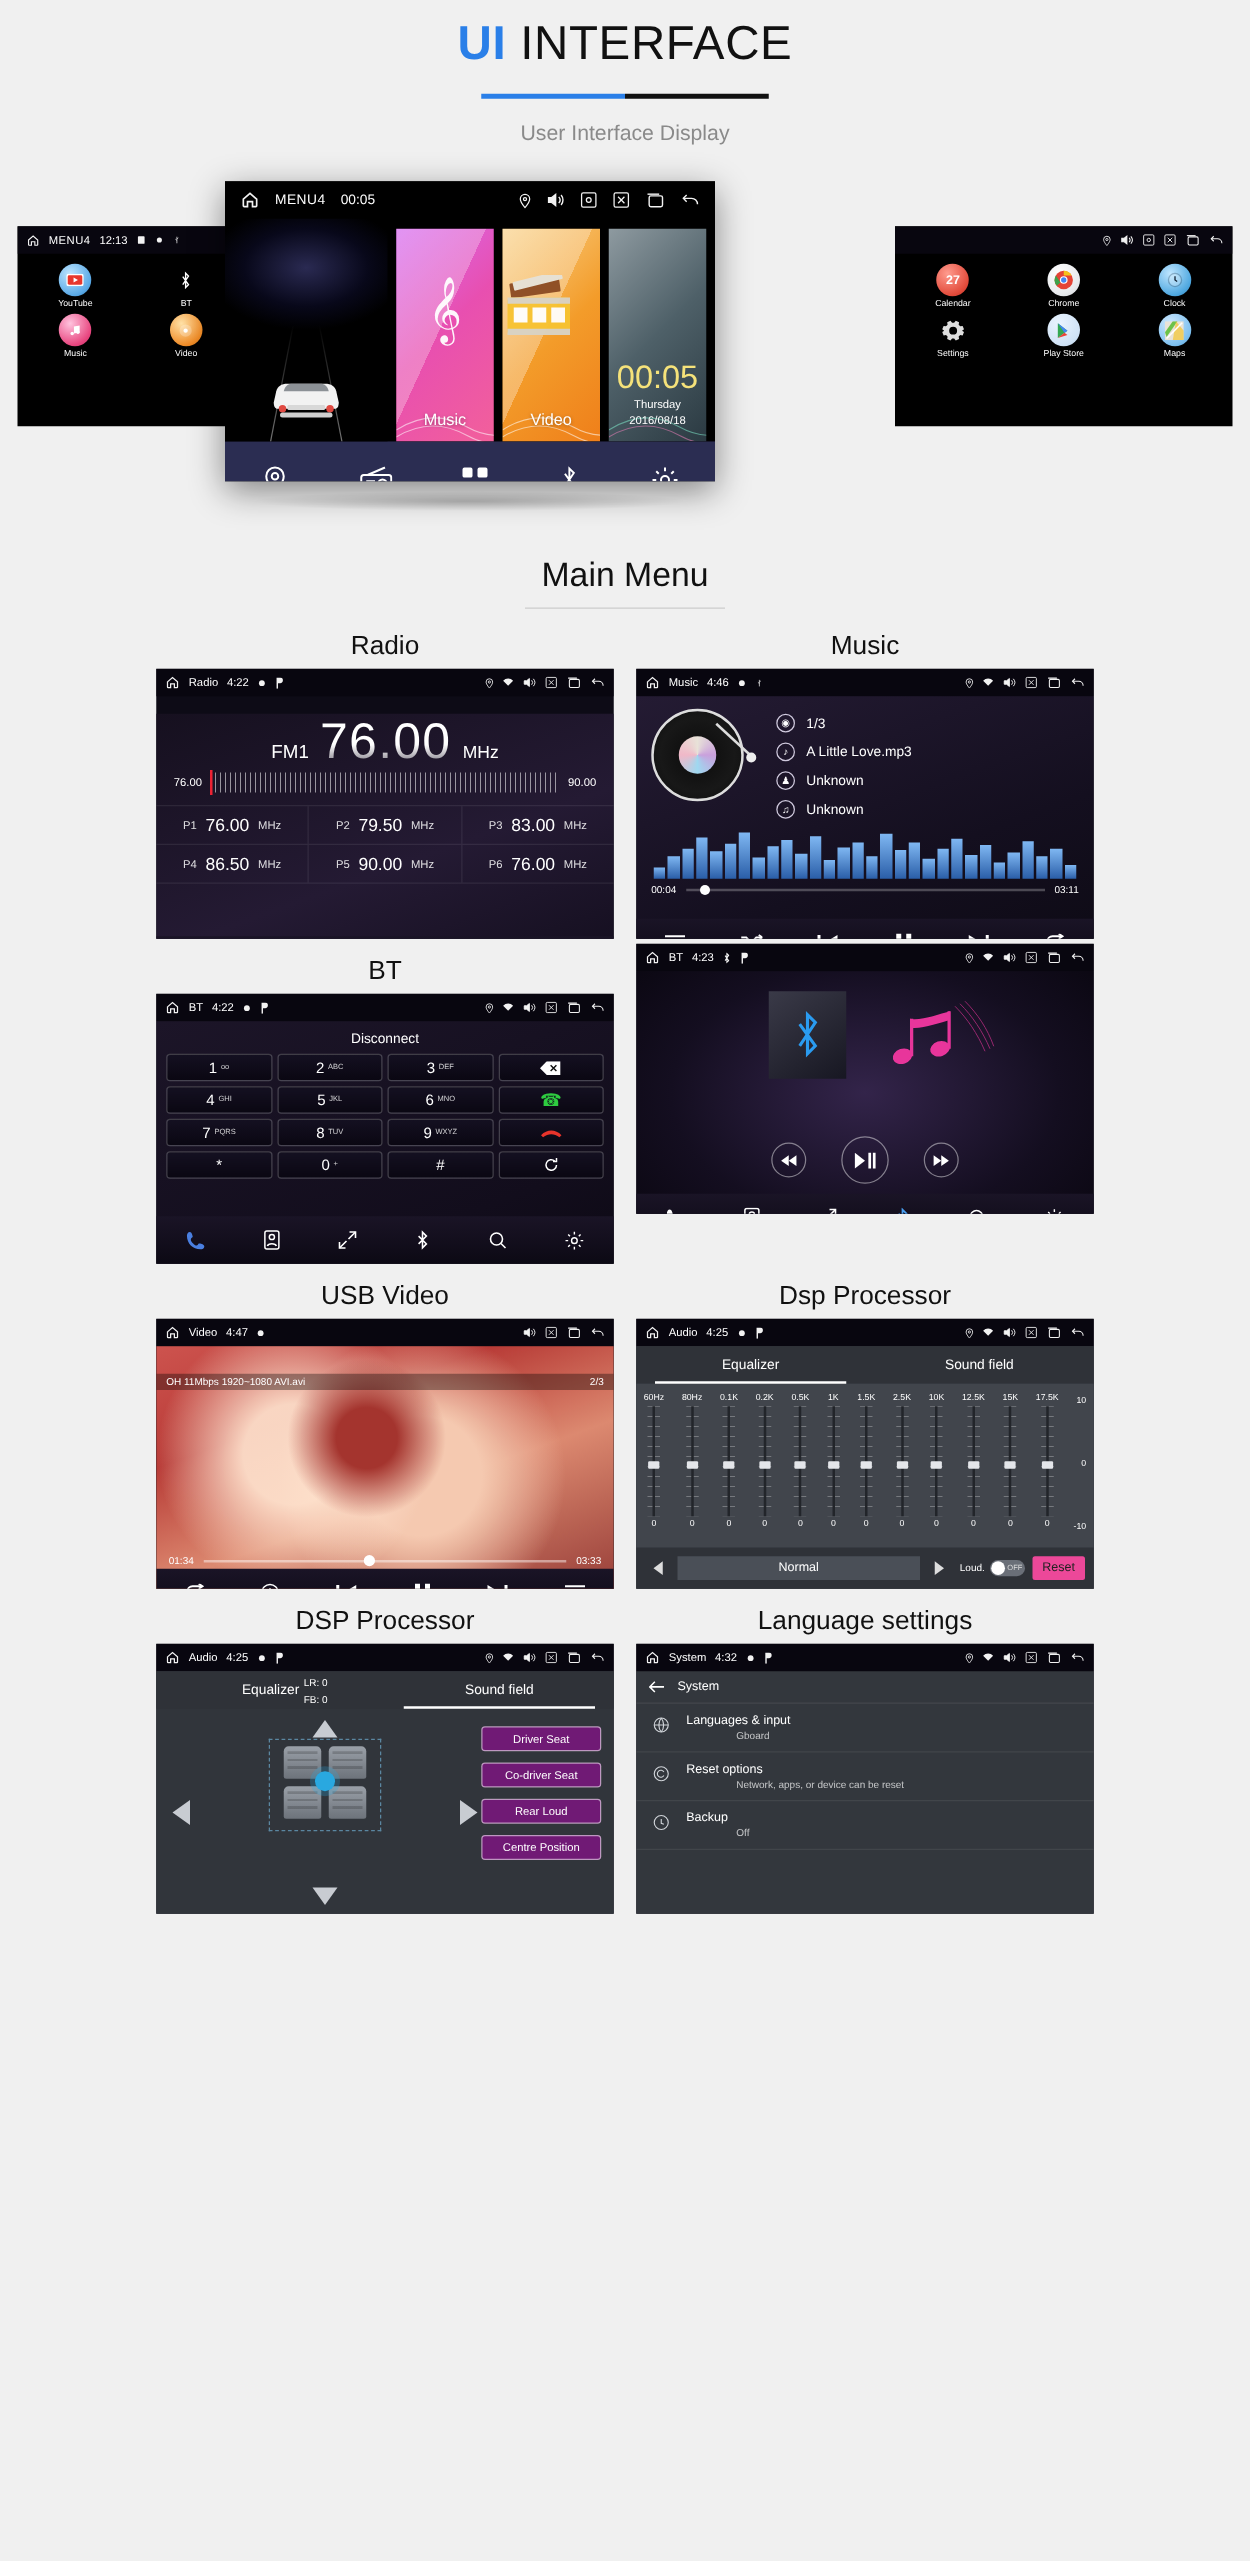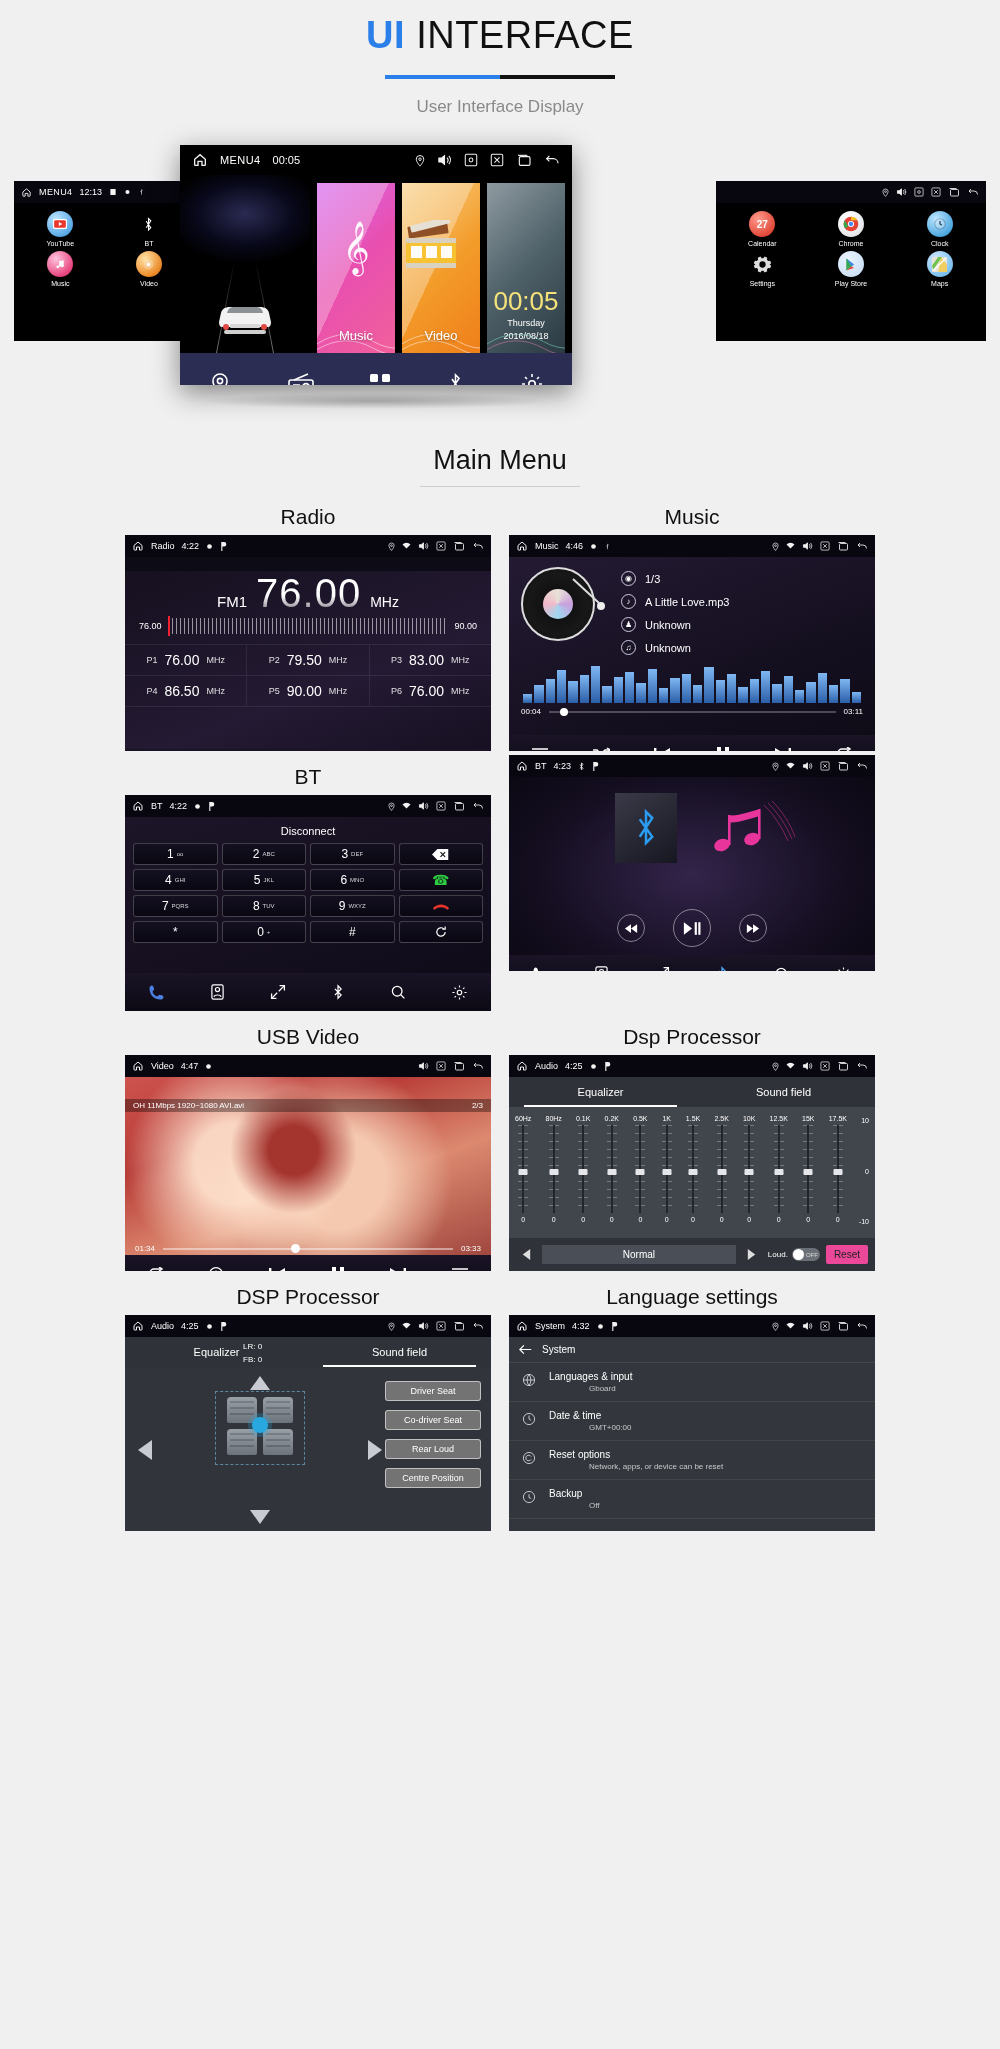--- a/index.html
+++ b/index.html
@@ -238,21 +238,21 @@
   .seat:after { content:''; position:absolute; left:3px; right:3px; top:4px; bottom:4px;
                 background:repeating-linear-gradient(to bottom, rgba(0,0,0,.18) 0 2px, transparent 2px 6px); }
   .focusdot { position:absolute; left:50%; top:52px; transform:translate(-50%,-50%);
               width:16px; height:16px; border-radius:50%; background:#29a8e0;
               box-shadow:0 0 0 4px rgba(41,168,224,.25); }
   .dash { position:absolute; left:50%; top:18px; transform:translateX(-50%);
           width:90px; height:74px; border:1px dashed rgba(120,190,230,.6); }
   .sfinfo { position:absolute; left:118px; top:4px; font-size:8px; line-height:1.6; }
   .sfbtns { width:96px; display:flex; flex-direction:column; gap:9px; padding-top:8px; }
   .sfbtn { border:1px solid rgba(255,255,255,.55); border-radius:3px; text-align:center;
-           font-size:9px; padding:4px 0; background:#737373; }
+           font-size:9px; padding:4px 0; background:#701a75; }
 
   
   .set-body { height:100%; background:#33373d; }
   .setbar { display:flex; align-items:center; gap:10px; padding:7px 10px; font-size:10px;
             border-bottom:1px solid rgba(255,255,255,.08); }
   .setitem { display:flex; gap:12px; padding:8px 12px; border-bottom:1px solid rgba(255,255,255,.07); }
   .setitem .gl { width:16px; display:flex; justify-content:center; padding-top:2px; }
   .setitem .tx .t { font-size:10px; }
   .setitem .tx .d { font-size:8px; opacity:.7; margin-top:2px;margin-left:40px; }
 </style>
@@ -1733,32 +1733,20 @@
               </span>
             <span class="tx">
               <span class="t" style="display:block">Languages &amp; input</span>
               <span class="d" style="display:block">Gboard</span>
             </span>
           </div>
           <div class="setitem">
             <span class="gl">
                 <svg width="14" height="14" viewBox="0 0 20 20" fill="none" stroke="#cfd3d8" stroke-width="1.3">
                   <circle cx="10" cy="10" r="8"></circle>
-                  <path d="M10 5v5l3 2"></path>
-                </svg>
-              </span>
-            <span class="tx">
-              <span class="t" style="display:block">Date &amp; time</span>
-              <span class="d" style="display:block">GMT+00:00</span>
-            </span>
-          </div>
-          <div class="setitem">
-            <span class="gl">
-                <svg width="14" height="14" viewBox="0 0 20 20" fill="none" stroke="#cfd3d8" stroke-width="1.3">
-                  <circle cx="10" cy="10" r="8"></circle>
                   <path d="M13 8a4 4 0 1 0 0 4"></path>
                 </svg>
               </span>
             <span class="tx">
               <span class="t" style="display:block">Reset options</span>
               <span class="d" style="display:block">Network, apps, or device can be reset</span>
             </span>
           </div>
           <div class="setitem">
             <span class="gl">

